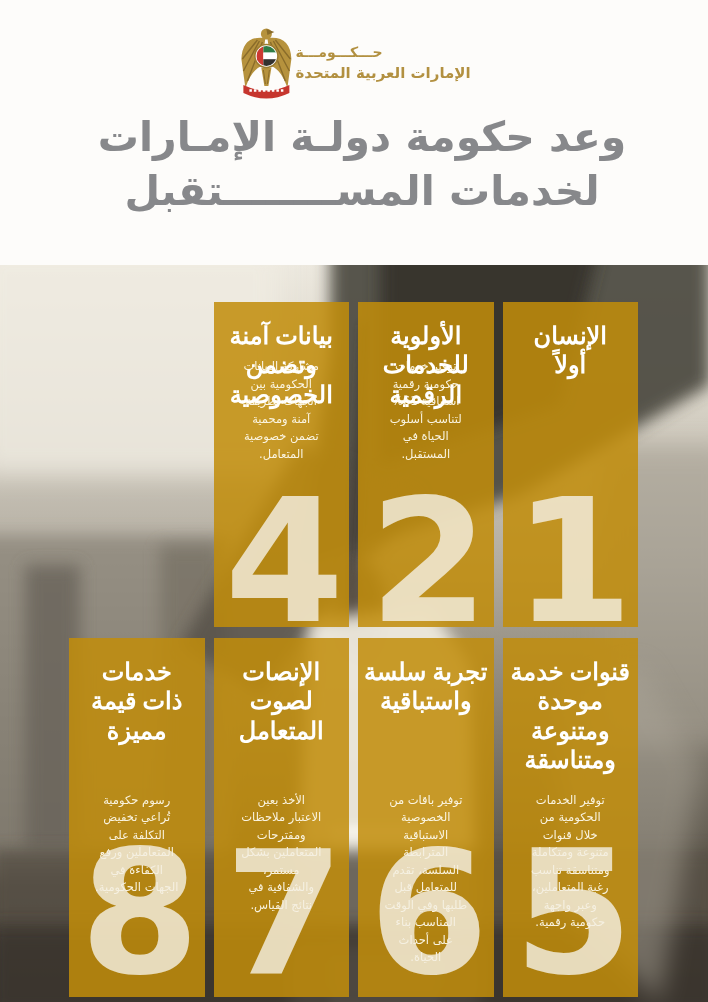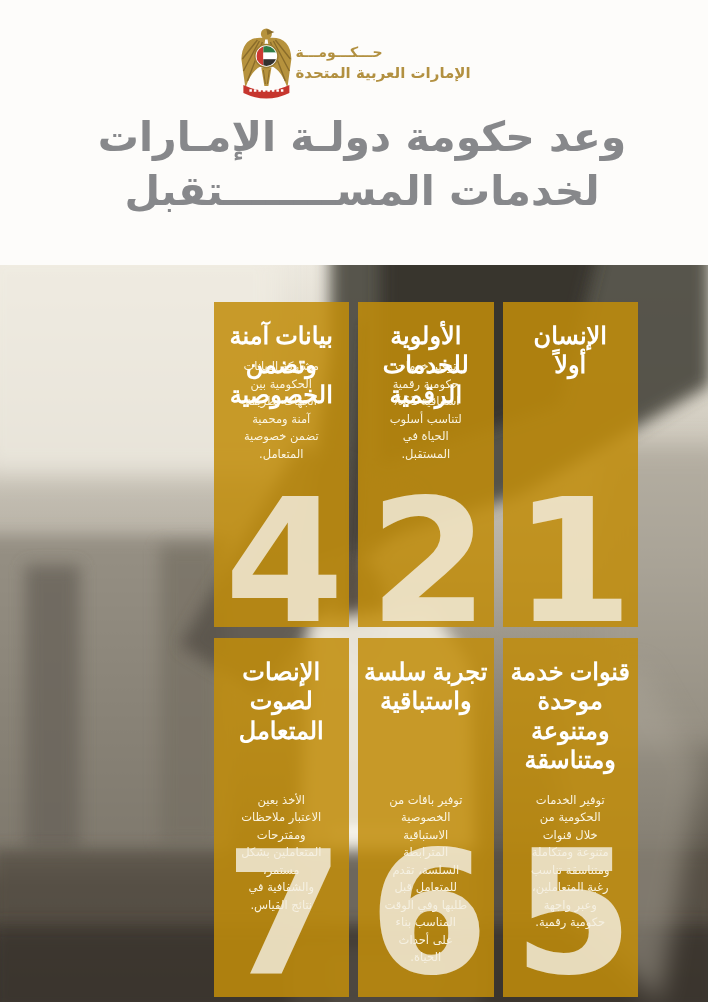--- a/index.html
+++ b/index.html
@@ -187,15 +187,22 @@
       <p class="card-desc">توفير باقات من الخصوصية الاستباقية المترابطة السلسة، تقدم للمتعامل قبل طلبها وفي الوقت المناسب بناء على أحداث الحياة.</p>
       <div class="card-number">6</div>
     </article>
     <article class="card">
       <h2 class="card-title">الإنصات
 لصوت
 المتعامل</h2>
       <p class="card-desc">الأخذ بعين الاعتبار ملاحظات ومقترحات المتعاملين بشكل مستمر، والشفافية في نتائج القياس.</p>
       <div class="card-number">7</div>
     </article>
+    <article class="card">
+      <h2 class="card-title">خدمات
+ذات قيمة
+مميزة</h2>
+      <p class="card-desc">رسوم حكومية تُراعي تخفيض التكلفة على المتعاملين ورفع الكفاءة في الجهات الحكومية.</p>
+      <div class="card-number">8</div>
+    </article>
   </section>
 
 </div>
 
 </body></html>

